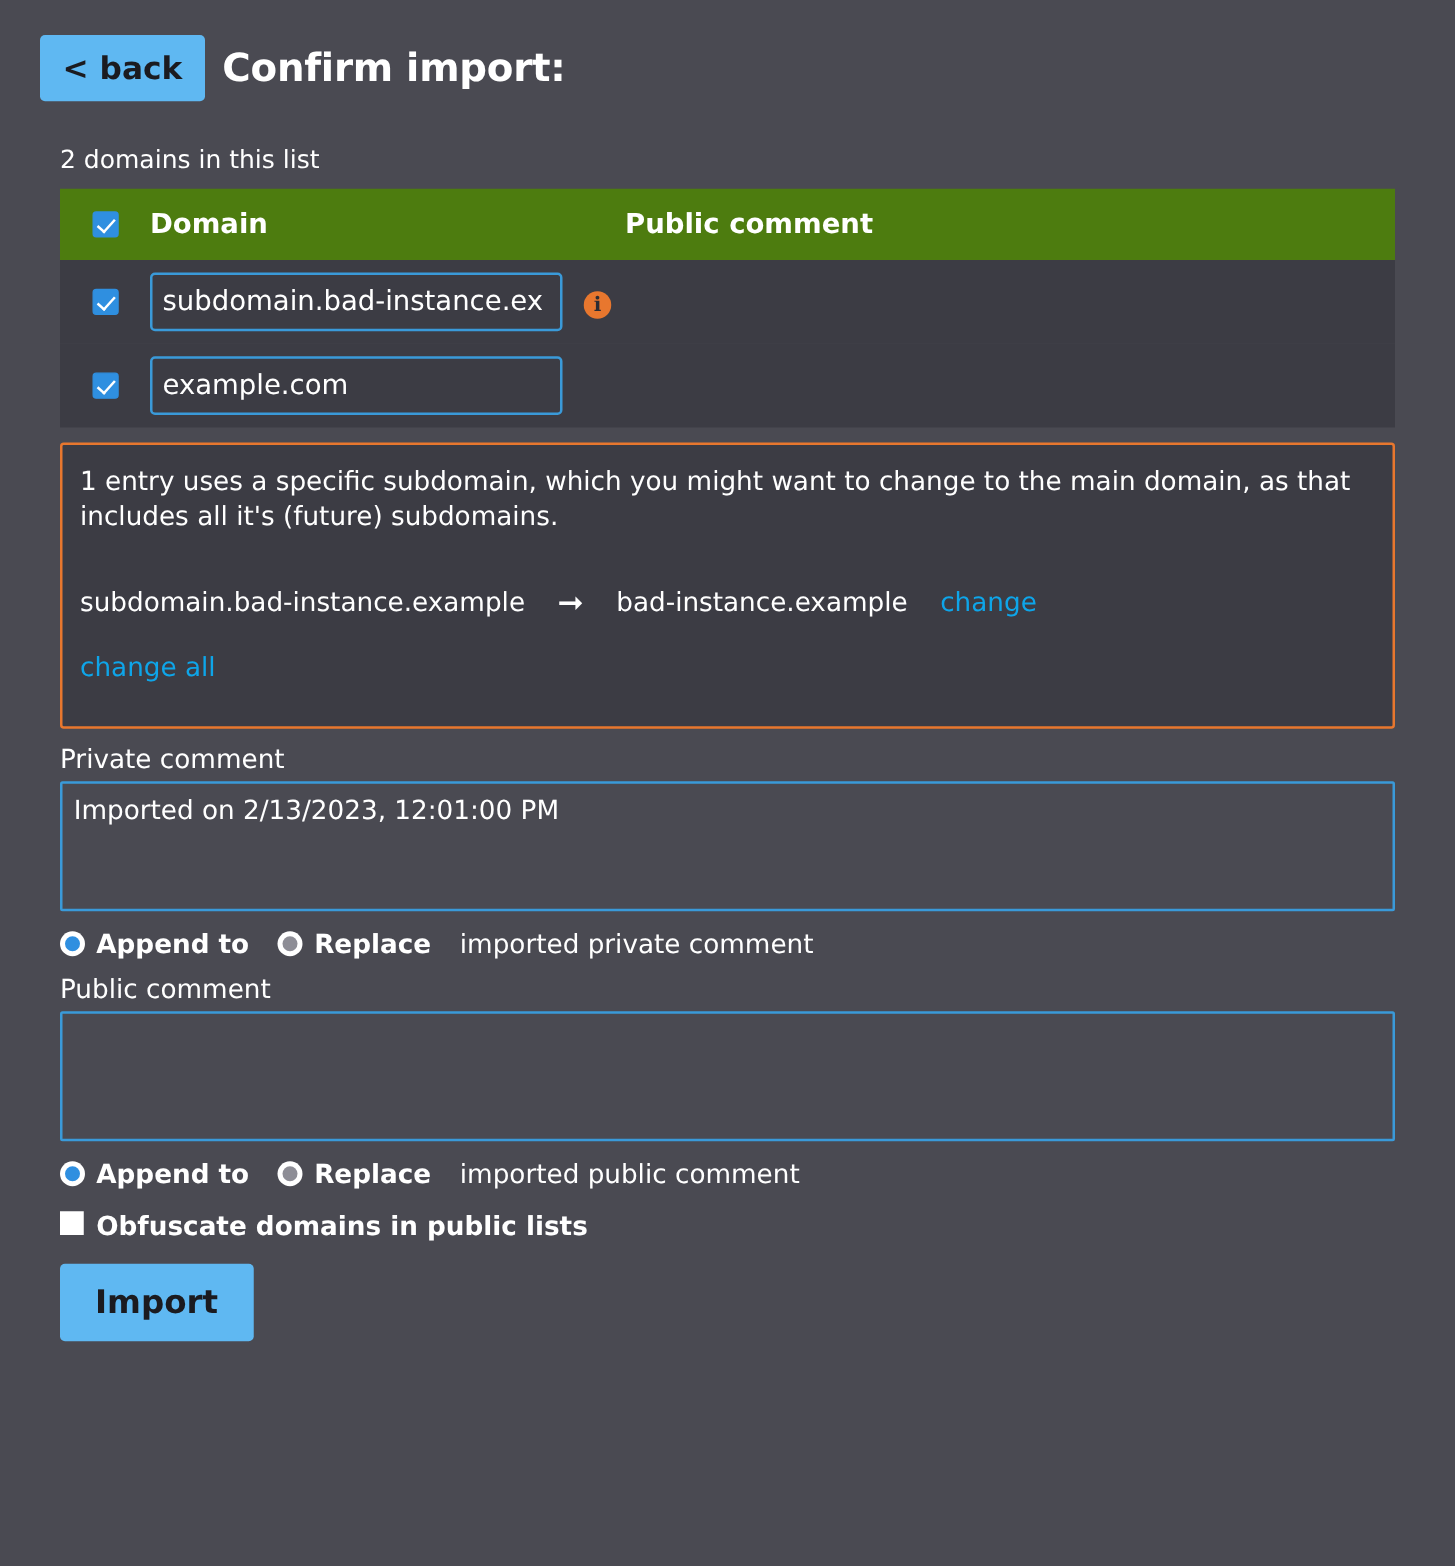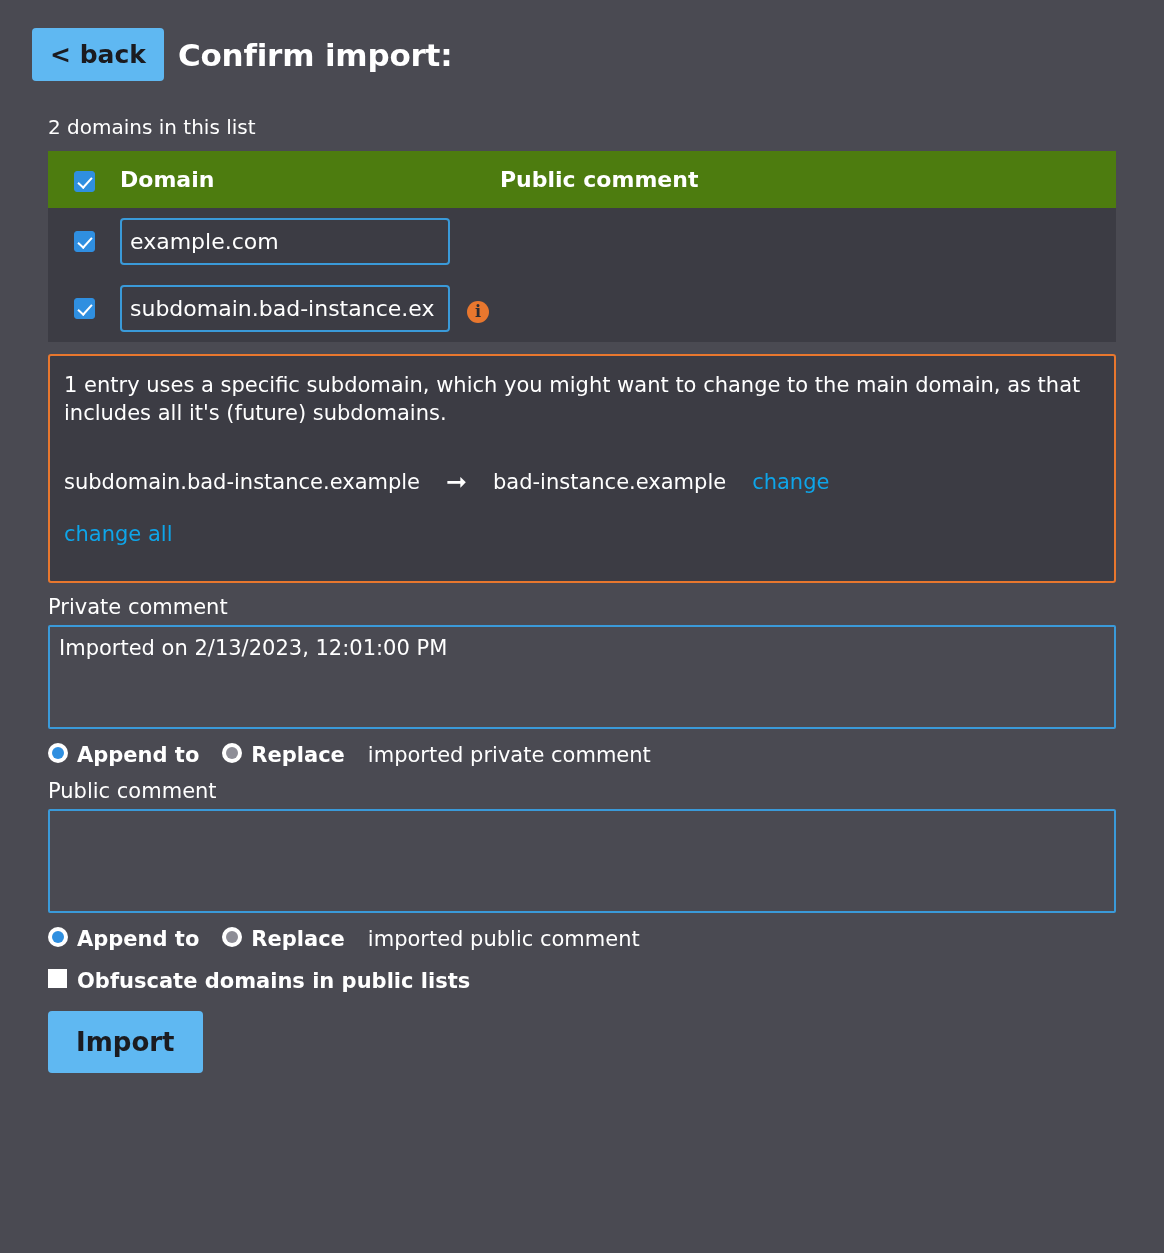--- a/index.html
+++ b/index.html
@@ -166,20 +166,21 @@
     font-size: 21px;
     font-family: "DejaVu Sans", sans-serif;
     padding: 8px 9px;
     resize: none;
     outline: none;
     line-height: 1.25;
   }
 
   .radio-row {
     display: flex;
+    align-items: center;
     margin: 14px 0 0 16px;
     font-size: 21px;
     gap: 9px;
   }
   .radio {
     width: 20px; height: 20px;
     border-radius: 50%;
     display: inline-block;
     position: relative;
     cursor: pointer;
@@ -256,31 +257,31 @@
       <td class="col-domain">Domain</td>
       <td class="col-comment">Public comment</td>
     </tr>
     </tbody>
       <tbody class="table-body">
       <tr>
         <td class="col-check">
           <span class="chk checked"></span>
         </td>
         <td class="col-domain">
-          <input class="domain-input" type="text" value="example.com" style="">
+          <input class="domain-input" type="text" value="subdomain.bad-instance.ex" style="">
+          <span class="info-icon">i</span>
         </td>
         <td class="col-comment"></td>
       </tr>
       <tr>
         <td class="col-check">
           <span class="chk checked"></span>
         </td>
         <td class="col-domain">
-          <input class="domain-input" type="text" value="subdomain.bad-instance.ex" style="">
-          <span class="info-icon">i</span>
+          <input class="domain-input" type="text" value="example.com" style="">
         </td>
         <td class="col-comment"></td>
       </tr>
     </tbody>
   </table>
 
   <div class="warn-panel">
     <div class="warn-text">1 entry uses a specific subdomain, which you might want to change to the main domain, as that includes all it's (future) subdomains.</div>
     <div class="suggest-row">
       <span>subdomain.bad-instance.example</span>

